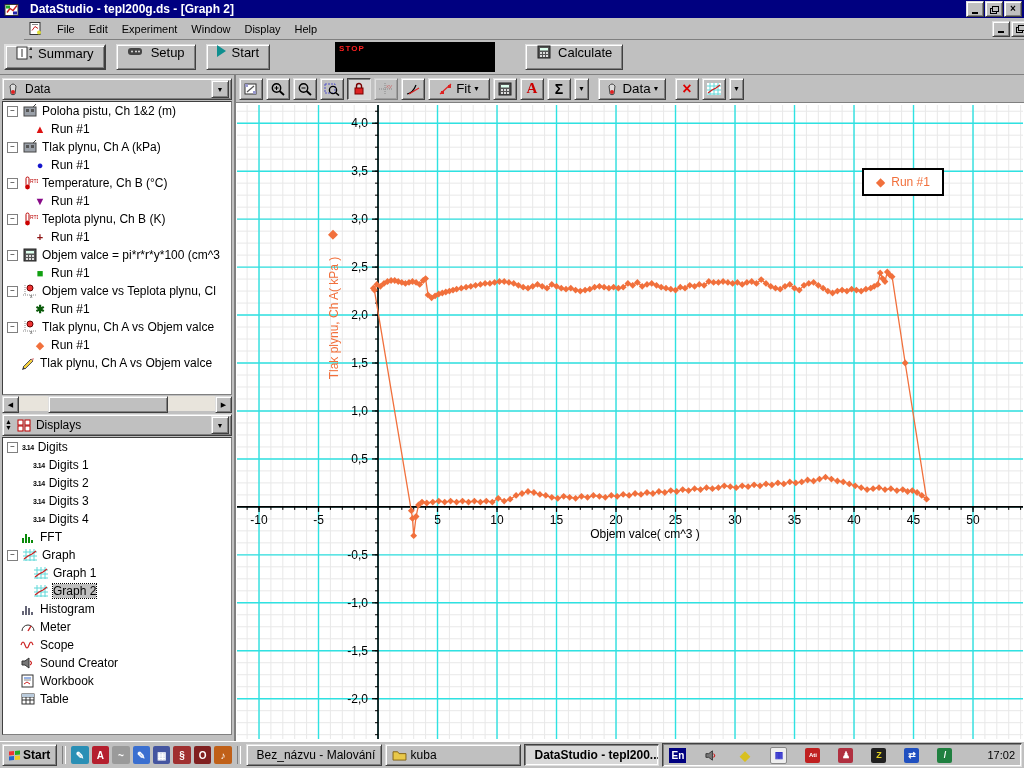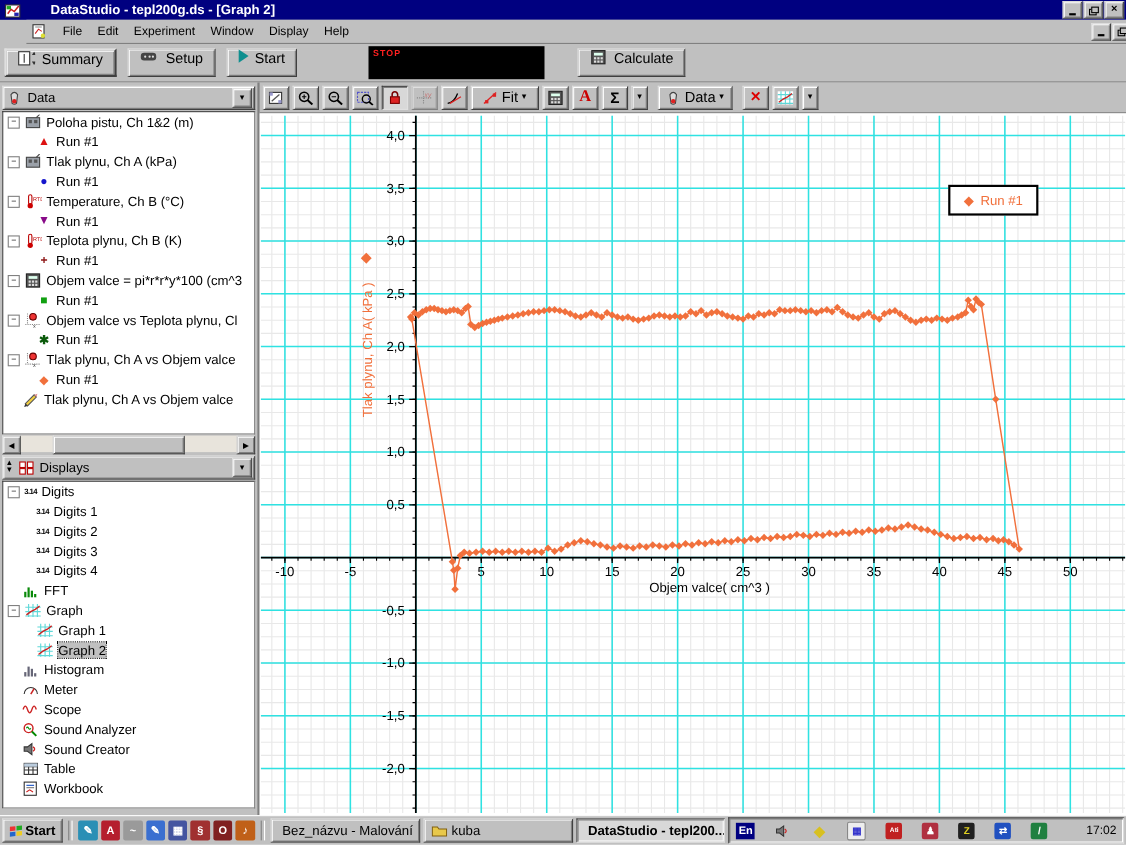--- a/index.html
+++ b/index.html
@@ -3,21 +3,21 @@
 <meta charset="utf-8">
 <style>
   html,body{margin:0;padding:0;}
   body{font-family:"Liberation Sans",sans-serif;font-size:11px;color:#000;}
   #screen{position:relative;width:1024px;height:768px;background:#c0c0c0;overflow:hidden;}
   .raised{background:#c0c0c0;border:1px solid;border-color:#dfdfdf #404040 #404040 #dfdfdf;box-shadow:inset 1px 1px 0 #fff,inset -1px -1px 0 #808080;}
   .sunken{background:#c0c0c0;border:1px solid;border-color:#404040 #dfdfdf #dfdfdf #404040;box-shadow:inset 1px 1px 0 #808080,inset -1px -1px 0 #fff;}
   .pressed{background:#d8d8d8;border:1px solid;border-color:#404040 #dfdfdf #dfdfdf #404040;box-shadow:inset 1px 1px 0 #808080;}
   
   #titlebar{position:absolute;left:0;top:0;width:1024px;height:18px;background:#000080;color:#fff;display:flex;align-items:center;padding:0 2px;box-sizing:border-box;}
-  #titlebar .title{font-weight:bold;font-size:12px;margin-left:20px;flex:1;white-space:nowrap;}
+  #titlebar .title{font-weight:bold;font-size:12px;margin-left:4px;flex:1;white-space:nowrap;}
   .wbtn{width:16px;height:14px;margin-left:1px;display:flex;align-items:center;justify-content:center;font-size:10px;font-weight:bold;color:#000;line-height:1;}
   .minglyph{display:inline-block;width:6px;height:2px;background:#000;margin-top:7px;}
   .restoreglyph{position:relative;display:inline-block;width:8px;height:7px;}
   .restoreglyph i{position:absolute;border:1px solid #000;background:#c0c0c0;width:5px;height:4px;display:block;}
   .restoreglyph i.b{left:0;top:2px;}
   .restoreglyph i.a{left:2px;top:0;}
   
   #menubar{position:absolute;left:0;top:18px;width:1024px;height:22px;background:#c0c0c0;display:flex;align-items:center;border-bottom:1px solid #808080;box-sizing:border-box;padding-left:2px;margin-left:24px;}
   .menuitem{padding:3px 7px;}
   .docicon{width:16px;height:15px;margin:0 6px 0 2px;}
@@ -550,41 +550,35 @@
           <span class="lbl">Meter</span>
         </div>
       <div class="trow lv0n">
           <svg class="tico" viewBox="0 0 16 14">
             <use href="#s-scope"></use>
           </svg>
           <span class="lbl">Scope</span>
         </div>
       <div class="trow lv0n">
           <svg class="tico" viewBox="0 0 16 14">
-            <use href="#s-sndan"></use>
-          </svg>
-          <span class="lbl">Sound Analyzer</span>
+            <use href="#s-speaker"></use>
+          </svg>
+          <span class="lbl">Sound Creator</span>
         </div>
       <div class="trow lv0n">
           <svg class="tico" viewBox="0 0 16 14">
-            <use href="#s-speaker"></use>
-          </svg>
-          <span class="lbl">Sound Creator</span>
+            <use href="#s-book"></use>
+          </svg>
+          <span class="lbl">Workbook</span>
         </div>
       <div class="trow lv0n">
           <svg class="tico" viewBox="0 0 16 14">
             <use href="#s-table"></use>
           </svg>
           <span class="lbl">Table</span>
-        </div>
-      <div class="trow lv0n">
-          <svg class="tico" viewBox="0 0 16 14">
-            <use href="#s-book"></use>
-          </svg>
-          <span class="lbl">Workbook</span>
         </div>
     </div>
   </div>
 
   <div id="plotwrap">
     <svg id="plot-svg" width="786" height="634">
         <line x1="10.115064345193032" y1="0" x2="10.115064345193032" y2="634" stroke="#e8e8e8" stroke-width="1"></line>
         <line x1="22.015140045420132" y1="0" x2="22.015140045420132" y2="634" stroke="#e8e8e8" stroke-width="1"></line>
         <line x1="33.91521574564724" y1="0" x2="33.91521574564724" y2="634" stroke="#e8e8e8" stroke-width="1"></line>
         <line x1="45.81529144587434" y1="0" x2="45.81529144587434" y2="634" stroke="#e8e8e8" stroke-width="1"></line>

